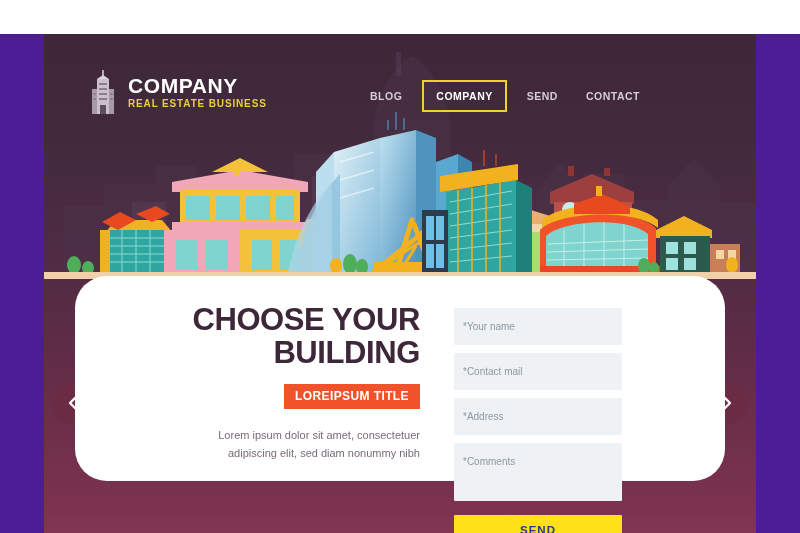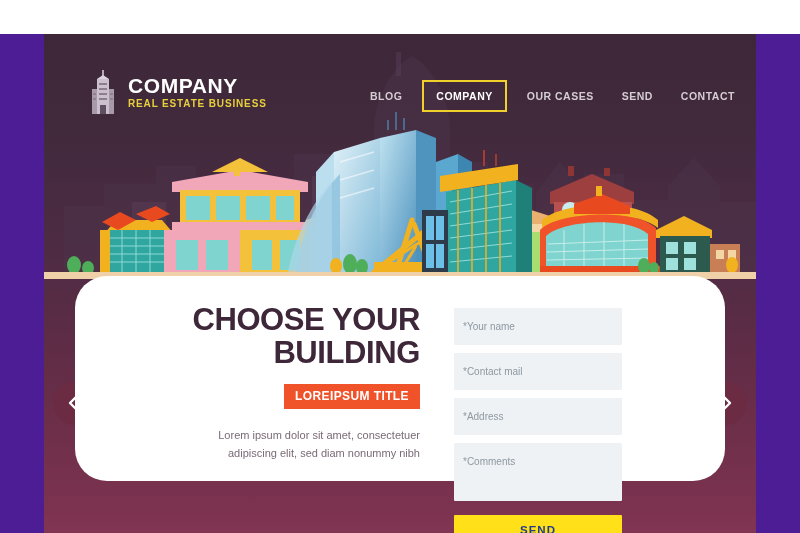--- a/index.html
+++ b/index.html
@@ -482,21 +482,20 @@
         </span>
         <span id="logo-text">
           <span id="company-name">COMPANY</span>
           <span id="company-tagline">REAL ESTATE BUSINESS</span>
         </span>
       </div>
 
       <nav id="navbar">
         <a class="nav-item">BLOG</a>
         <a class="nav-item active">COMPANY</a>
-        <a class="nav-item">OUR CASES</a>
         <a class="nav-item">SEND</a>
         <a class="nav-item">CONTACT</a>
       </nav>
     </div>
 
     <div id="card">
 
       <div id="card-left">
         <h1 id="headline">
           <span class="l1">CHOOSE YOUR</span>

